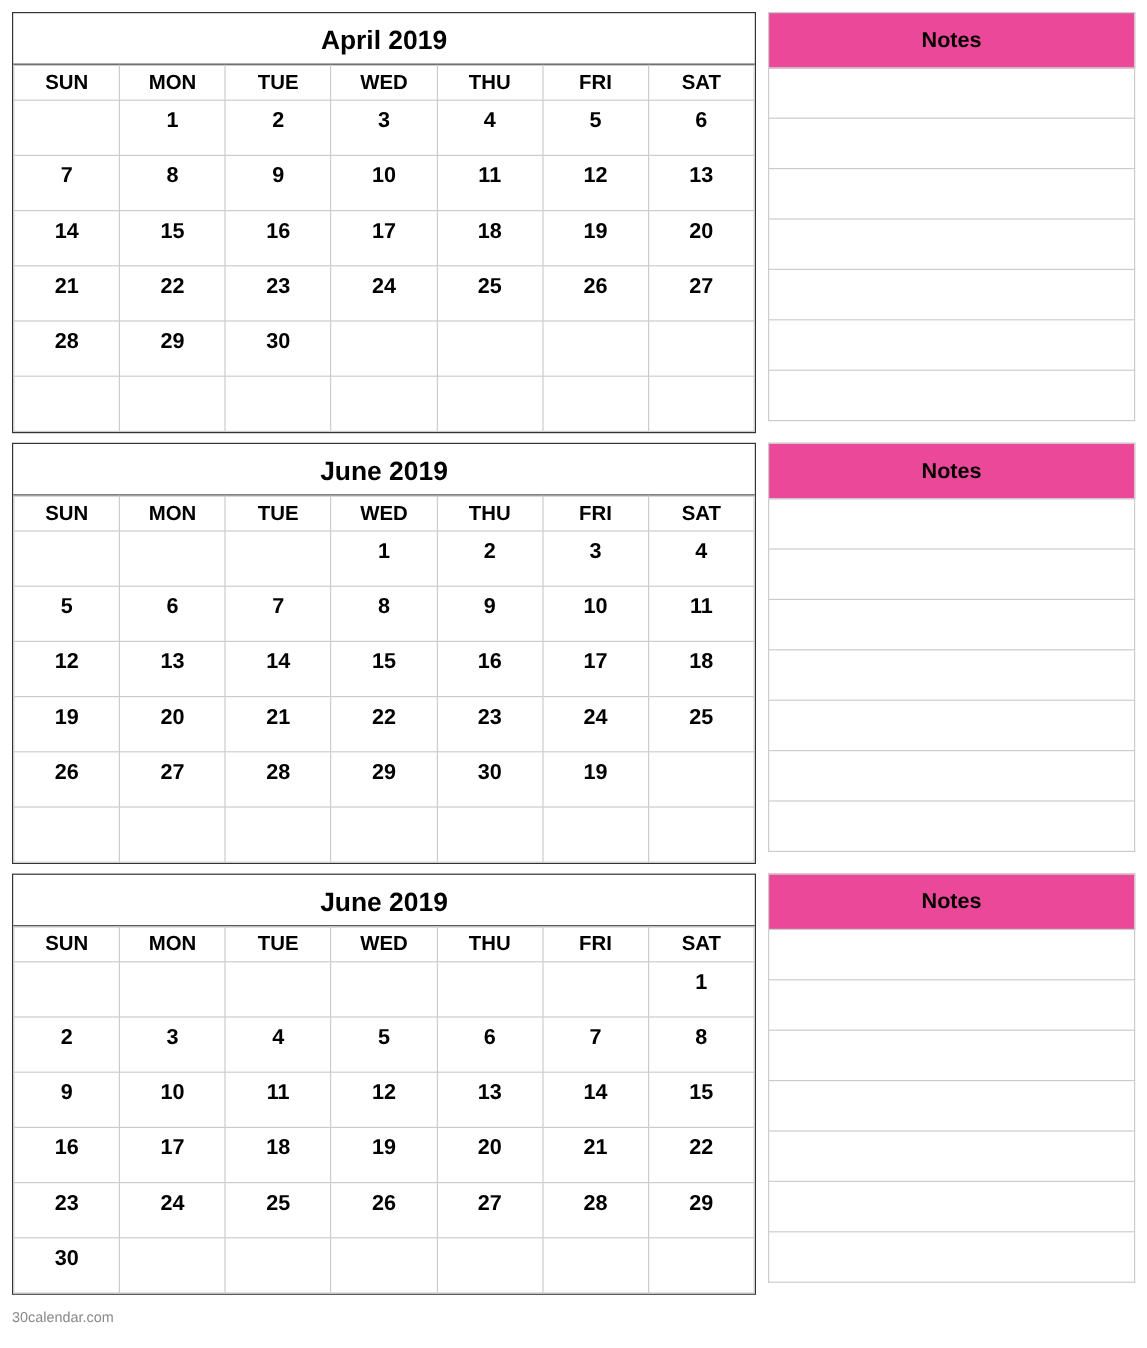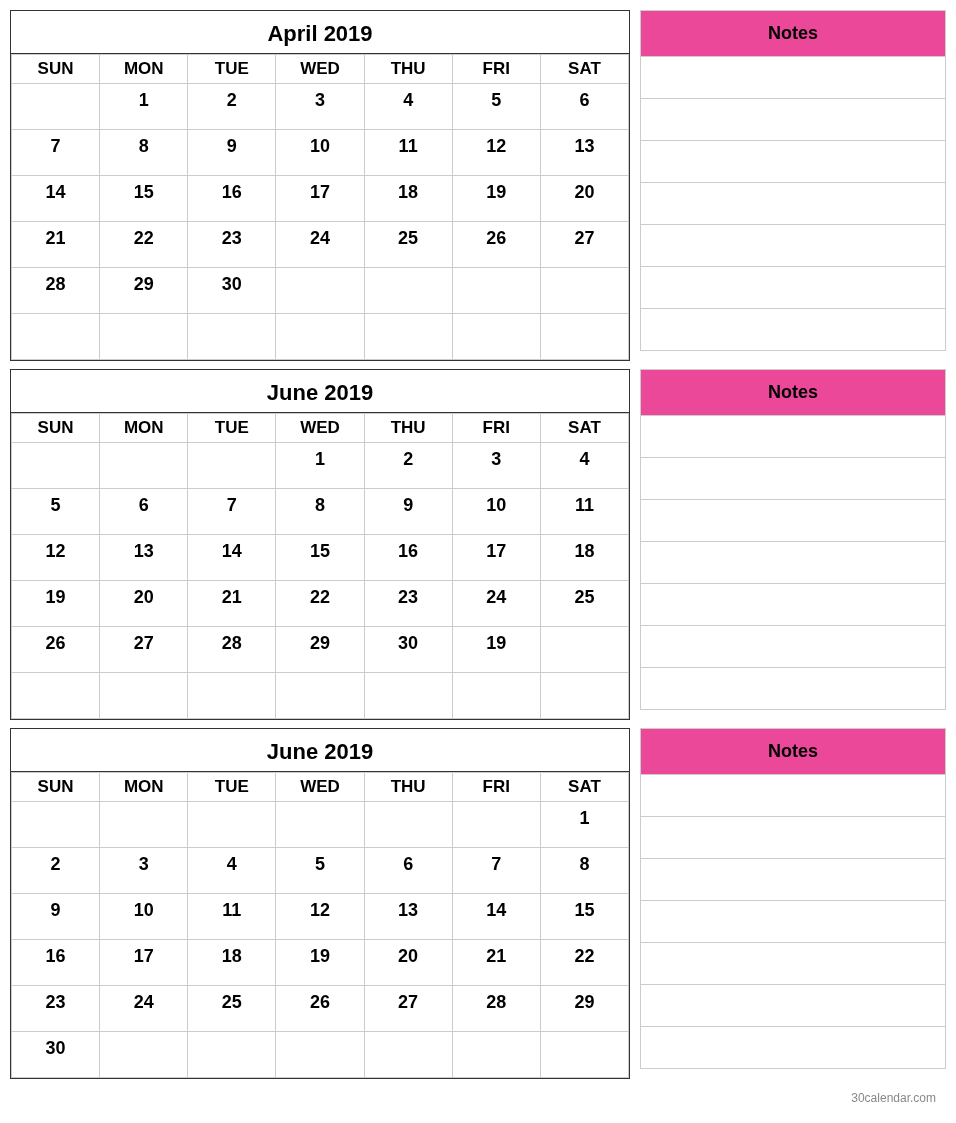--- a/index.html
+++ b/index.html
@@ -76,21 +76,21 @@
       flex: 1;
       display: flex;
       flex-direction: column;
     }
     .notes-line {
       border: 1px solid #ccc;
       border-top: none;
       height: 42px;
     }
     .footer {
-      text-align: right;
+      text-align: left;
       font-size: 12px;
       color: #888;
       padding-right: 10px;
       padding-top: 4px;
     }
   </style>
 </head>
 <body>
 
 <div class="page">

